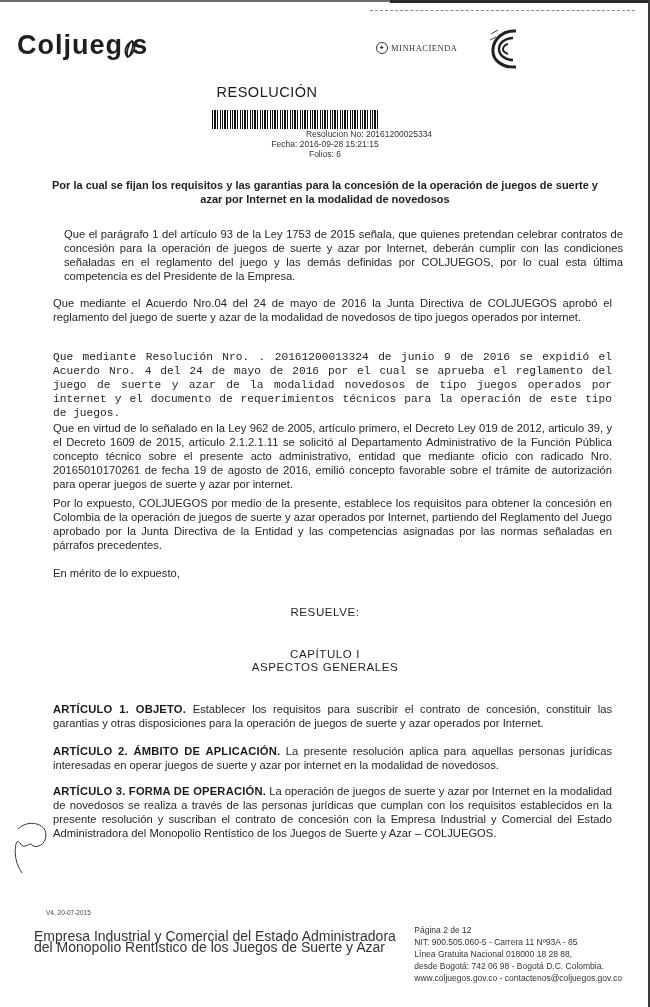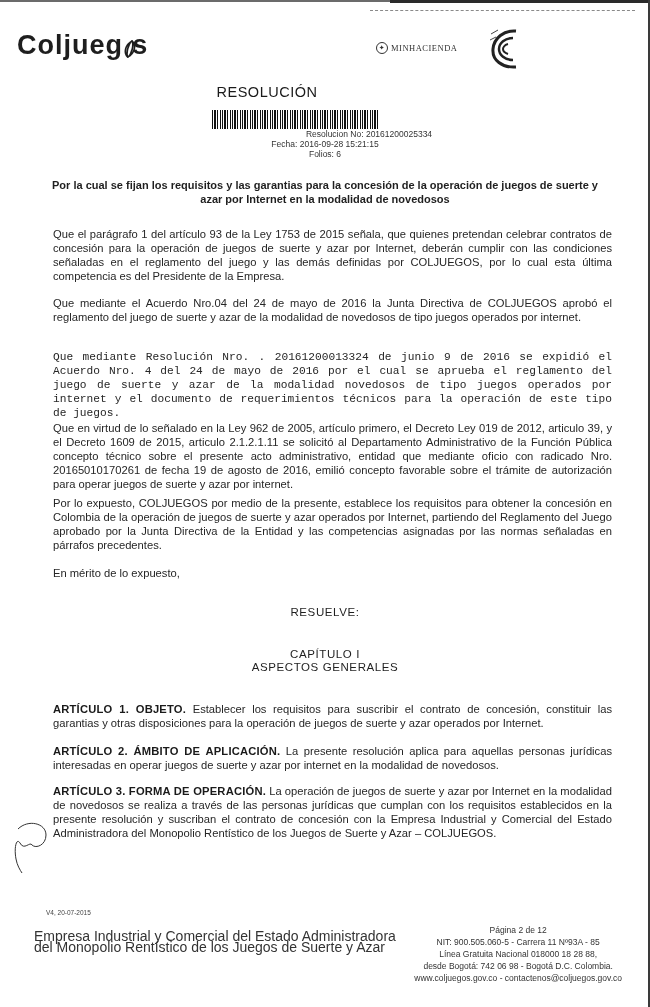--- a/index.html
+++ b/index.html
@@ -26,37 +26,37 @@
 
   .resol-title { position:absolute; top:84px; left:0; width:534px; text-align:center; font-size:14.5px; letter-spacing:0.5px; color:#1a1a1a; }
   .barcode { position:absolute; top:110px; left:212px; width:166px; height:19px;
     background: repeating-linear-gradient(90deg, #111 0 1px, #fff 1px 2px, #111 2px 4px, #fff 4px 5px, #111 5px 6px, #fff 6px 8px, #111 8px 9px, #fff 9px 10px); }
   .barmeta { position:absolute; left:0; width:650px; text-align:center; font-size:8.5px; color:#333; }
   .bm1 { top:129px;padding-left:44px; } .bm2 { top:139px; } .bm3 { top:149px; }
 
   .subject { position:absolute; top:178px; left:40px; width:570px; text-align:center; font-size:11px; font-weight:bold; line-height:14px; color:#1f1f1f; }
 
   .para { position:absolute; left:53px; width:559px; font-size:11.2px; line-height:14px; text-align:justify; color:#262626; }
-  .p1 { top:227px; } .p2 { top:296px; } .p3 { top:350px;font-family:Liberation Mono, monospace; } .p4 { top:421px; }
+  .p1 { top:227px;margin-left:11px; } .p2 { top:296px; } .p3 { top:350px;font-family:Liberation Mono, monospace; } .p4 { top:421px; }
   .p5 { top:496px; } .p6 { top:566px; }
 
   .center-head { position:absolute; left:0; width:650px; text-align:center; font-size:11.5px; letter-spacing:0.6px; color:#1f1f1f; }
   .resuelve { top:606px; }
   .cap1 { top:648px; }
   .cap2 { top:661px; }
 
   .art { position:absolute; left:53px; width:559px; font-size:11.2px; line-height:14px; text-align:justify; color:#262626; }
   .art b { font-weight:bold; color:#1a1a1a; letter-spacing:0.2px; }
   .a1 { top:702px; } .a2 { top:744px; } .a3 { top:784px; }
 
   .scribble { position:absolute; top:815px; left:10px; width:40px; height:60px; }
 
   .version { position:absolute; top:909px; left:46px; font-size:6.5px; color:#444; }
   .foot-left { position:absolute; top:931px; left:34px; font-size:14px; line-height:11px; color:#333; }
-  .foot-right { position:absolute; top:924px; right:28px; text-align:center; font-size:8.5px; line-height:12px; color:#333; }
+  .foot-right { position:absolute; top:924px; right:28px; text-align:left; font-size:8.5px; line-height:12px; color:#333; }
 </style>
 </head>
 <body>
 
 <div class="topline"></div>
 <div class="topline2"></div>
 <div class="dash-line"></div>
 <div class="rightedge"></div>
 
 <div class="logo">

